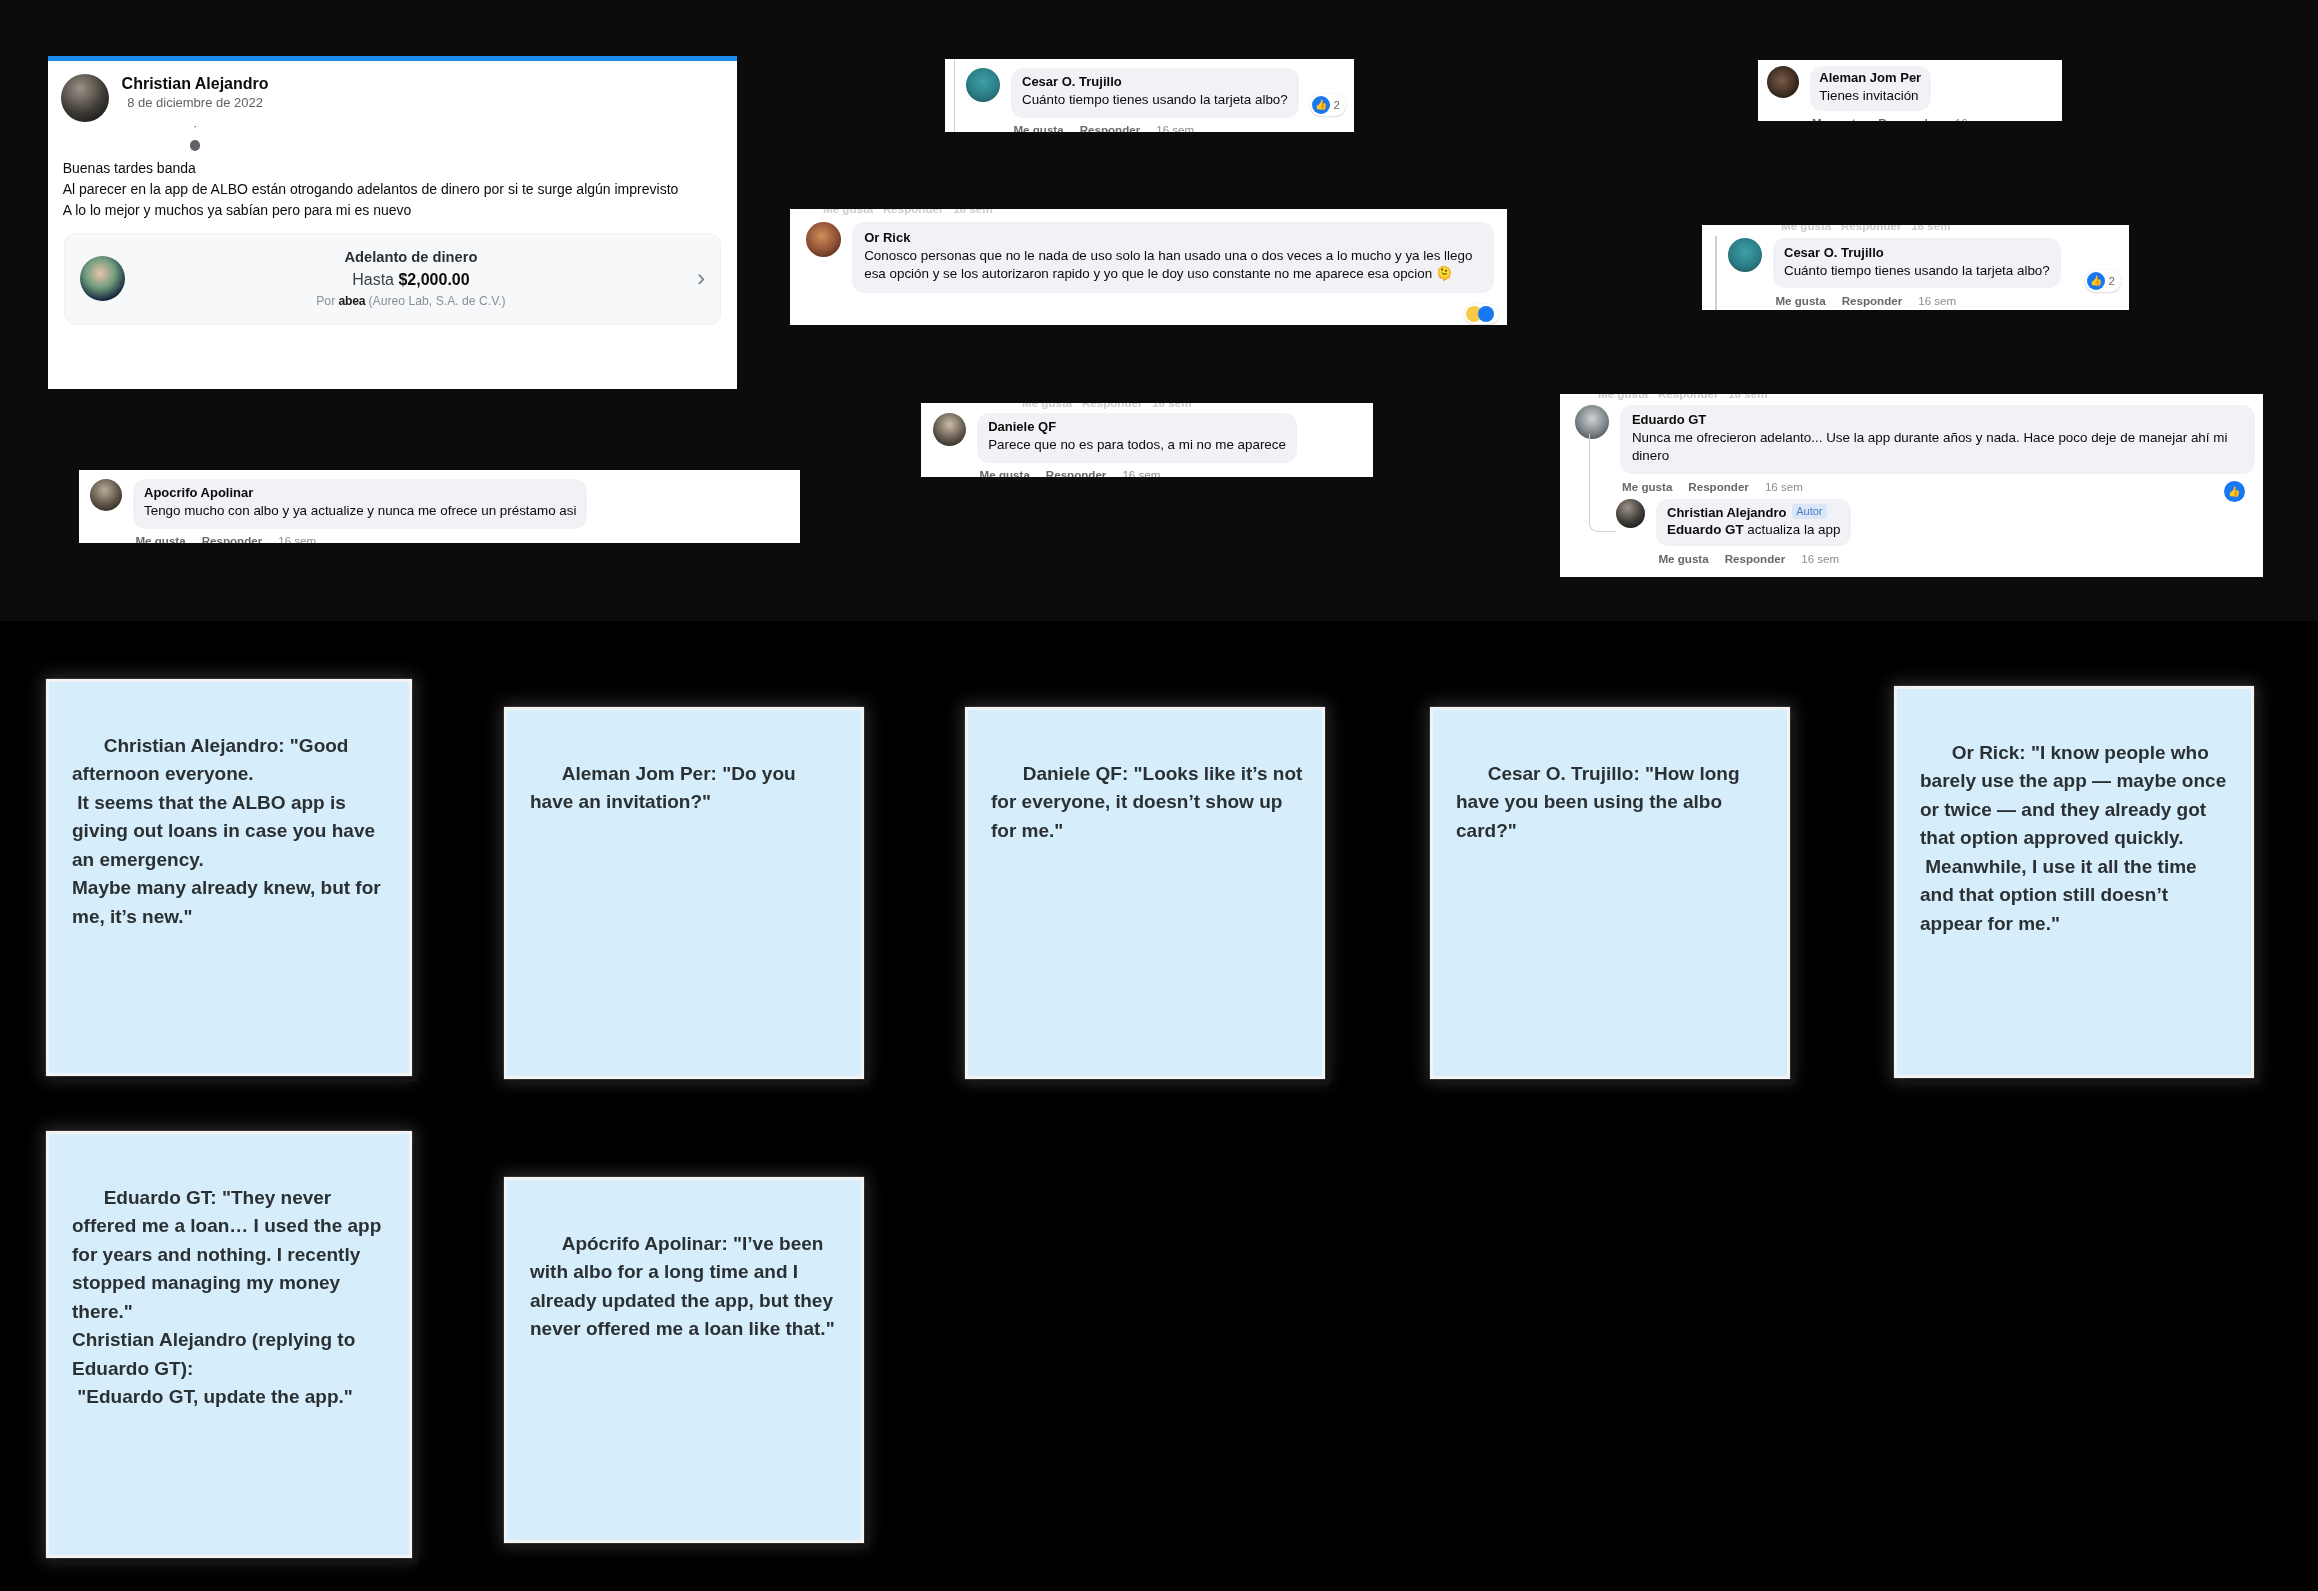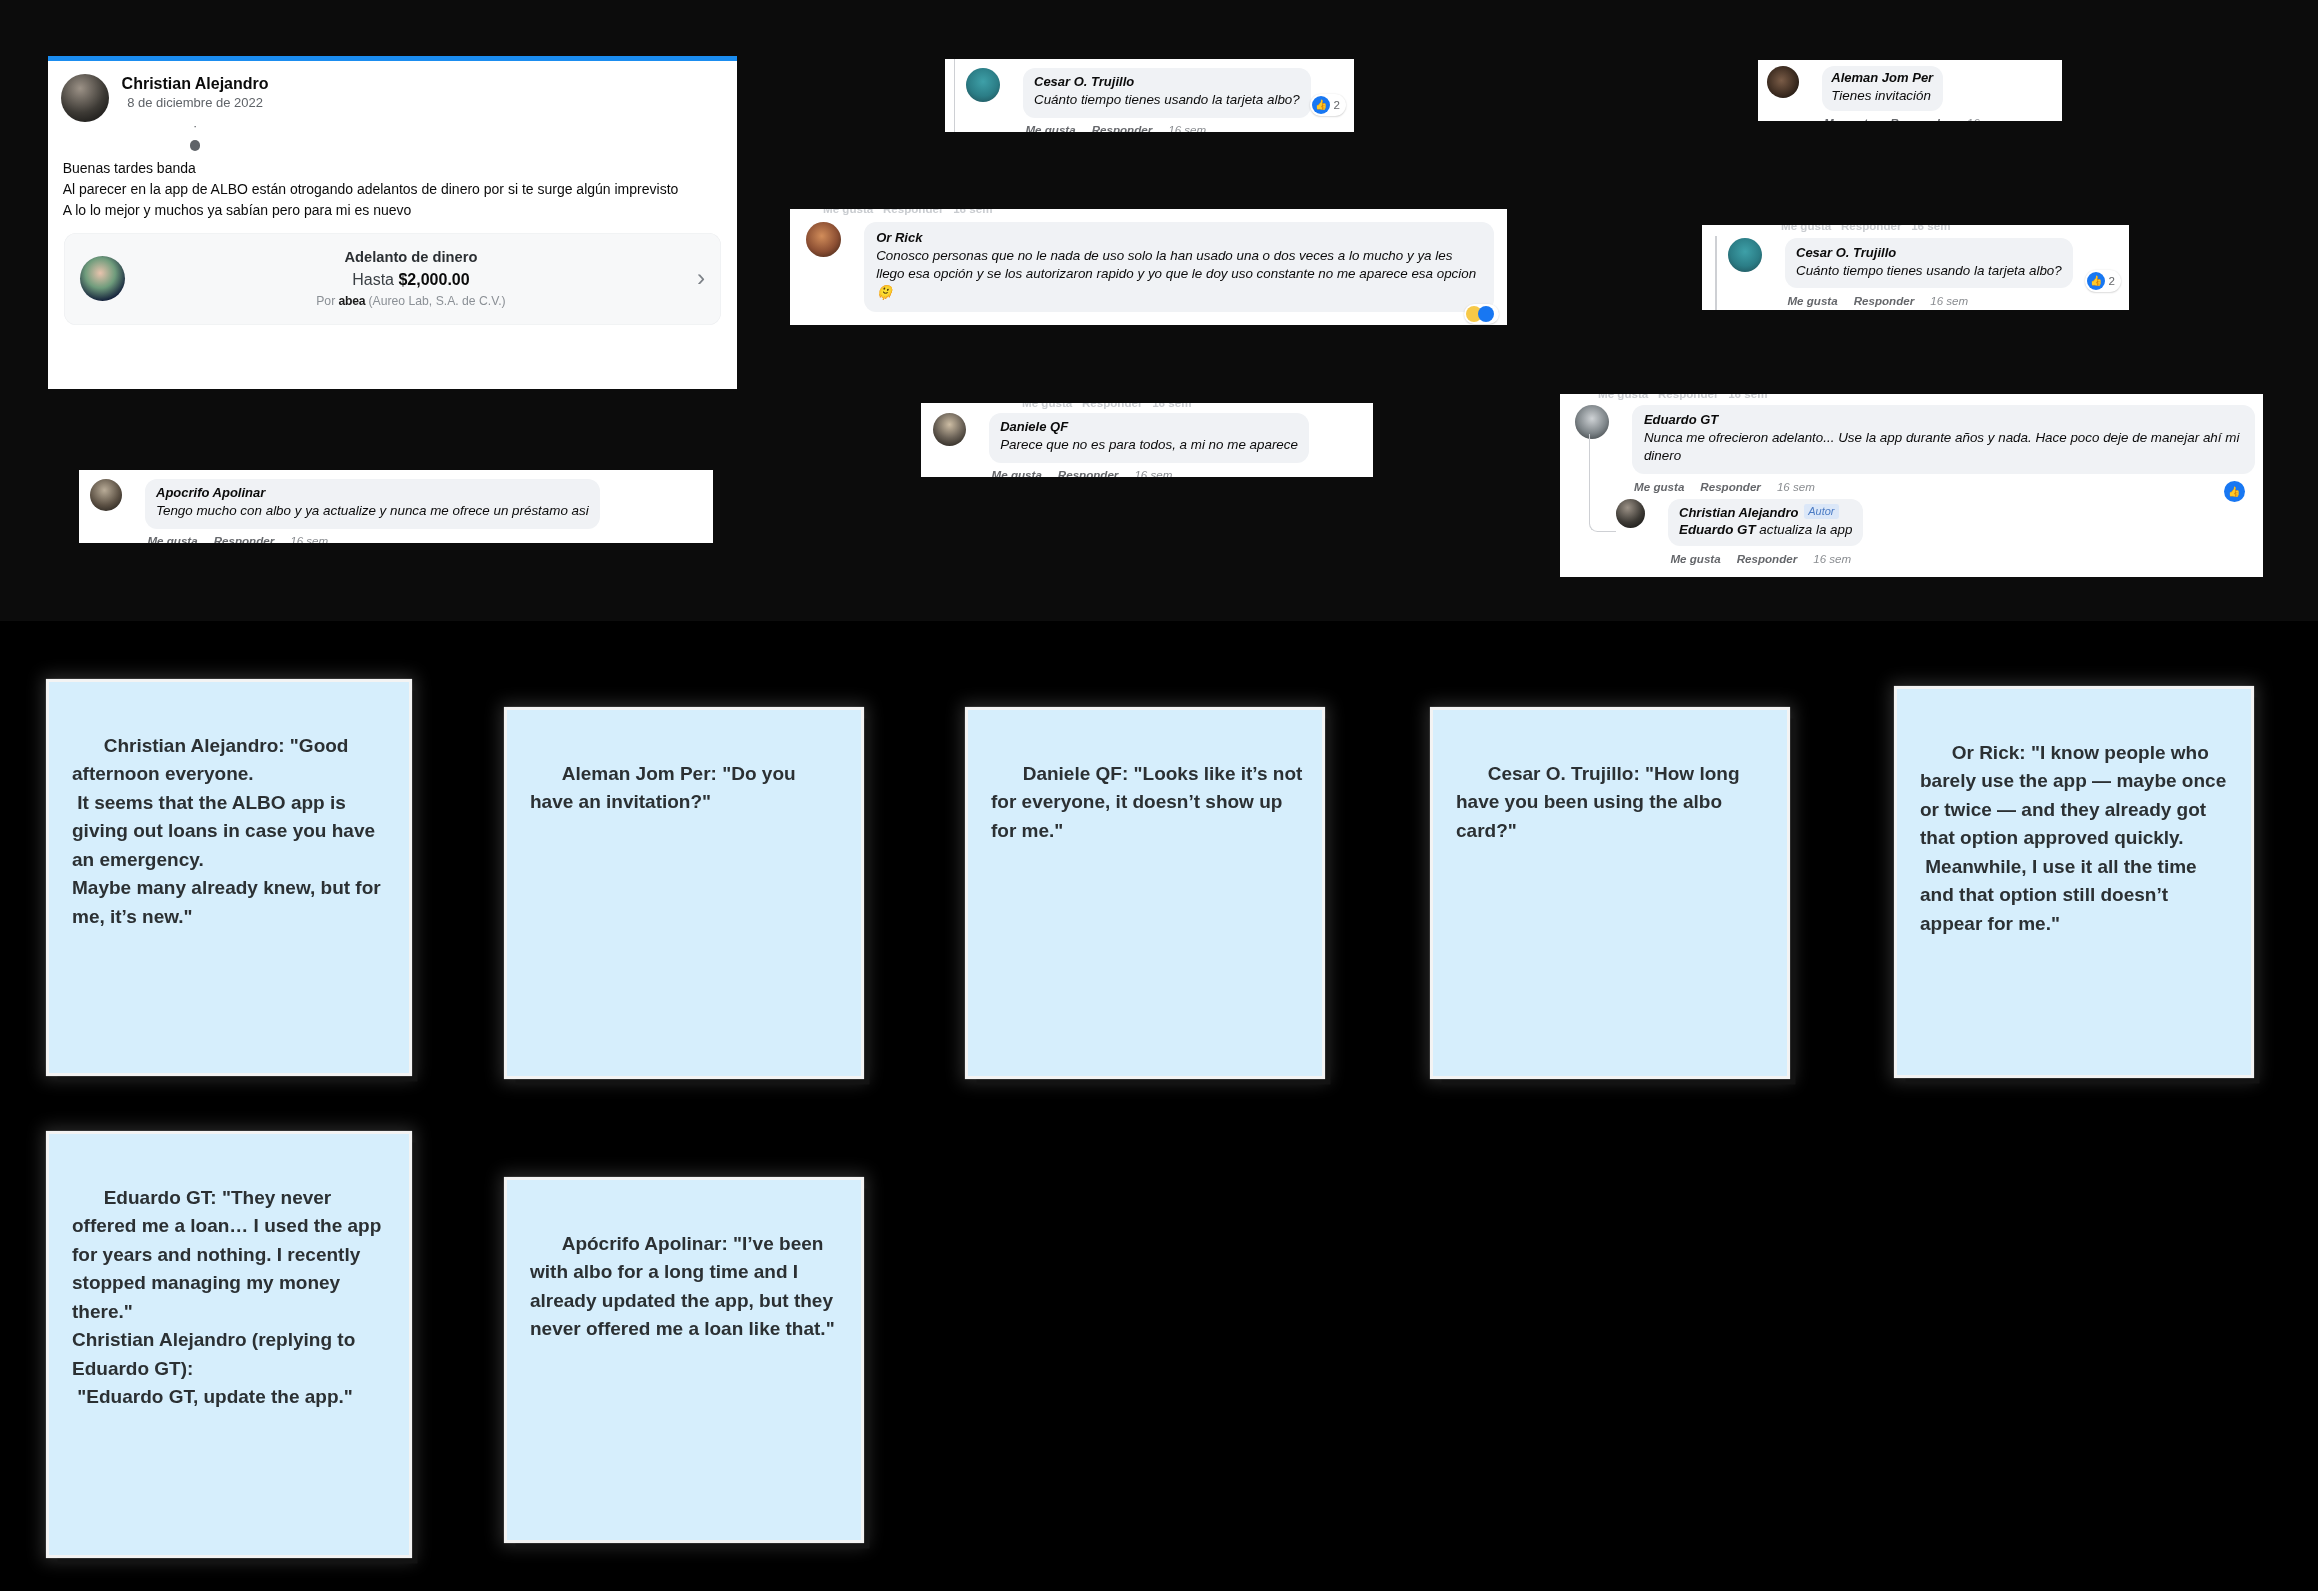--- a/index.html
+++ b/index.html
@@ -62,21 +62,21 @@
   }
   .money-text { flex:1 1 auto; }
   .m-title { font-size:14.7px; font-weight:600; color:#2b2f33; line-height:1.5; }
   .m-amt   { font-size:16px; color:#3b4045; line-height:1.5; }
   .m-amt b { font-weight:800; color:#0b0b0b; }
   .m-by    { font-size:12.2px; color:#8b9096; line-height:1.6; }
   .m-by b  { color:#1b1b1b; font-weight:800; letter-spacing:-0.3px; }
   .chev { font-size:24.4px; color:#7d8288; font-weight:300; line-height:1; }
 
   
-  .cmt { display:flex; gap:23px; padding: 8.5px 11px 6.1px 11px; position:relative;font-style:italic; }
+  .cmt { display:flex; gap:11px; padding: 8.5px 11px 6.1px 11px; position:relative; }
   .cmt-col { flex:1 1 auto; min-width:0; }
   .bubble {
     background:#f0f2f5; border-radius:12.2px; padding:6.7px 11px 8px 11px;
     display:inline-block; max-width:100%;
   }
   .c-name { font-size:13px; font-weight:700; color:#0b0b0b; line-height:1.3; }
   .c-text { font-size:13.4px; color:#0b0b0b; line-height:1.38; }
   .c-text b { font-weight:700; }
   .actions { display:flex; gap:16px; padding:5.5px 0 2.4px 11px; font-size:11.6px; color:#65676b; font-weight:700; }
   .actions .t { font-weight:400; color:#8a8d91; }
@@ -305,21 +305,21 @@
           </div>
           <div class="actions" style="padding-left:2.4px;">
             <span>Me gusta</span>
             <span>Responder</span>
             <span class="t">16 sem</span>
           </div>
         </div>
       </div>
     </div>
 
-    <div class="shot" style="left:79px; top:470px; width:634px; height:73px;">
+    <div class="shot" style="left:79px; top:470px; width:721px; height:73px;">
       <div class="cmt" style="padding:8.5px 8.5px 1.2px 11px;">
         <div class="avatar av-apoc" style="width:32px;height:32px;"></div>
         <div class="cmt-col">
           <div class="bubble">
             <div class="c-name">Apocrifo Apolinar</div>
             <div class="c-text">Tengo mucho con albo y ya actualize y nunca me ofrece un préstamo asi</div>
           </div>
           <div class="actions" style="padding-left:2.4px;">
             <span>Me gusta</span>
             <span>Responder</span>

